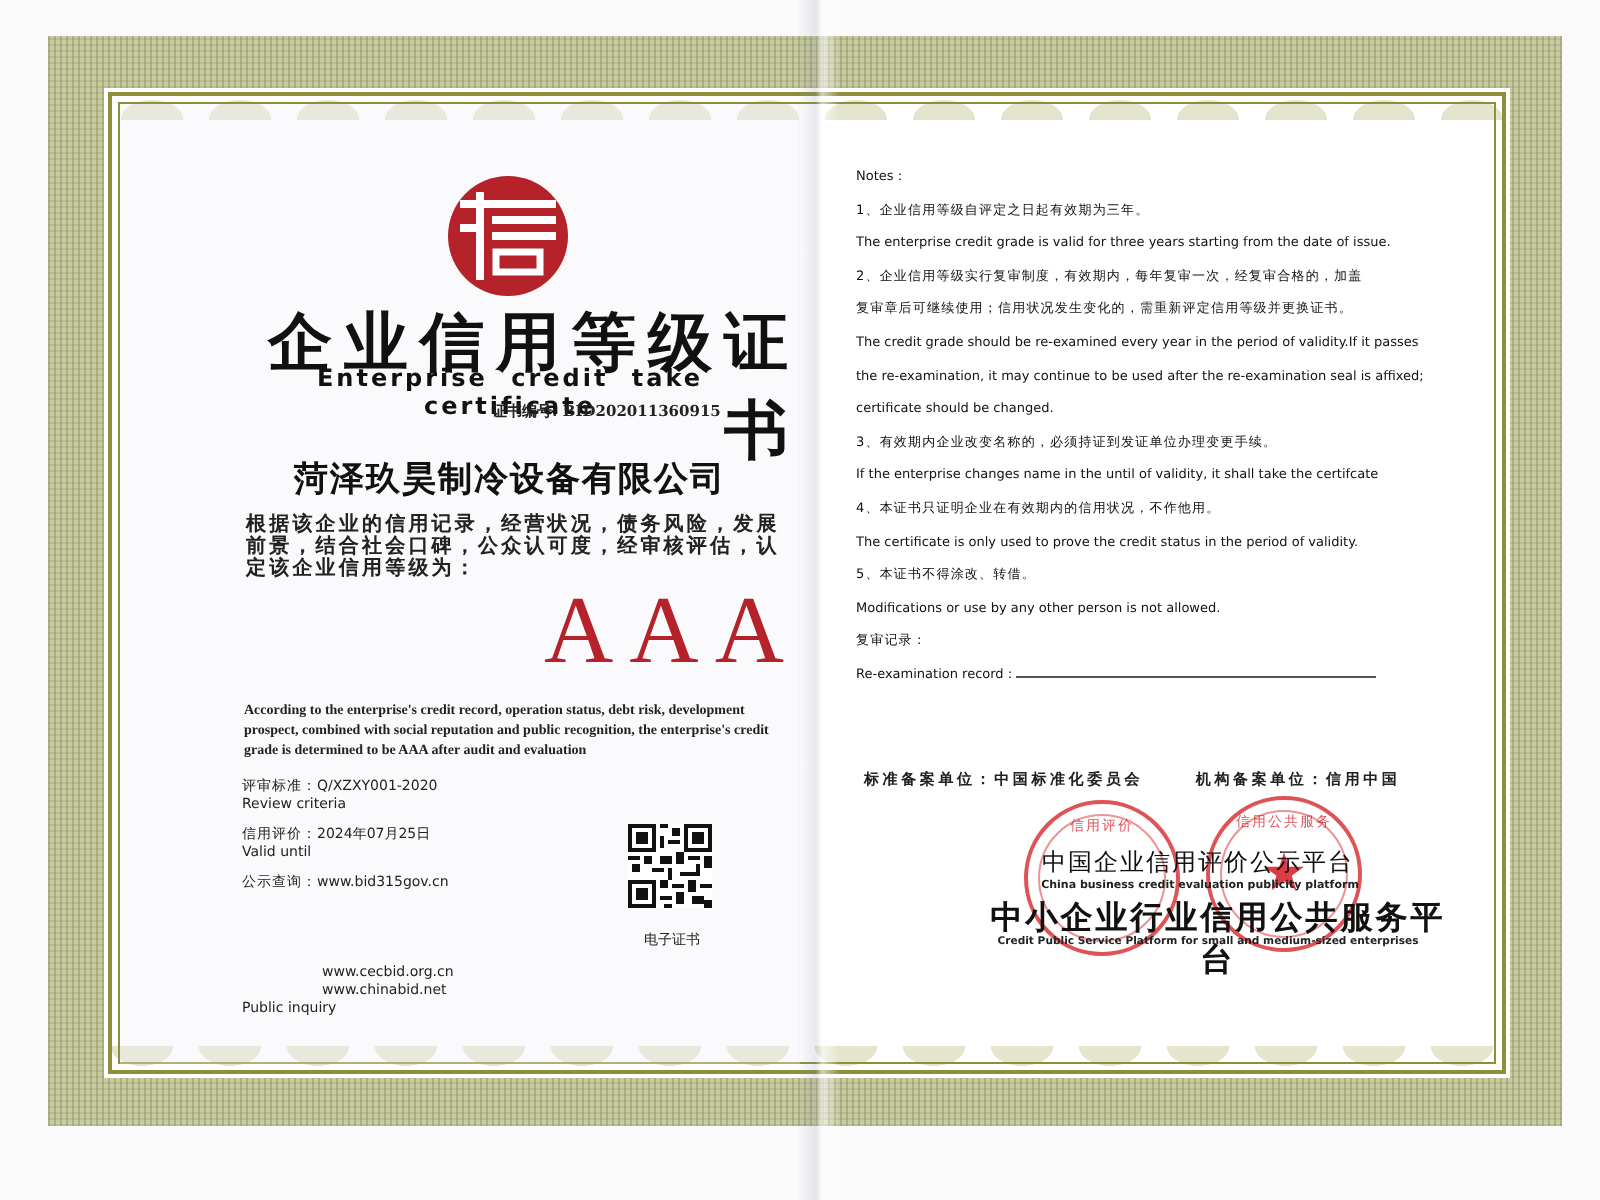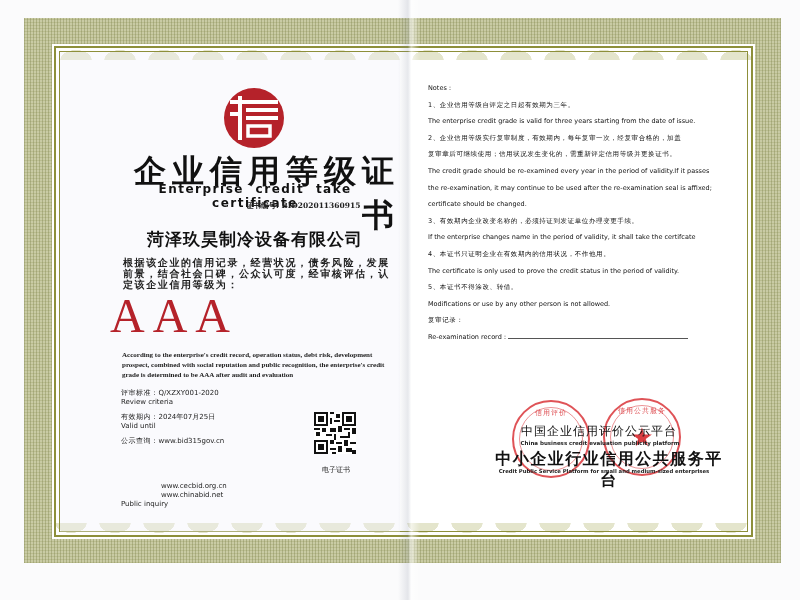--- a/index.html
+++ b/index.html
@@ -59,21 +59,21 @@
   }
   .company {
     position: absolute; left: 110px; top: 228px; width: 290px; text-align: center;
     font-size: 17px; font-weight: bold; letter-spacing: 1px; color: #111;
   }
   .desc-cn {
     position: absolute; left: 123px; top: 257px; width: 272px;
     font-size: 10px; font-weight: bold; line-height: 11px; letter-spacing: 1.6px; color: #222;
   }
   .grade {
-    position: absolute; left: 110px; top: 292px; width: 290px; text-align: left;
+    position: absolute; left: 110px; top: 292px; width: 290px; text-align: right;
     font-family: "Liberation Serif", serif; font-size: 48px; letter-spacing: 8px;
     color: #b5222a; line-height: 48px;
   }
   .desc-en {
     position: absolute; left: 122px; top: 350px; width: 272px;
     font-family: "Liberation Serif", serif; font-size: 7px; font-weight: bold; line-height: 10px; color: #222;
   }
   .info-block { position: absolute; left: 121px; top: 389px; width: 180px; font-size: 7px; color: #222; }
   .info-row { margin-bottom: 6px; line-height: 9px; }
   .info-row .lbl-cn { letter-spacing: 0.5px; margin-top: 46px; }
@@ -135,21 +135,21 @@
   <div class="desc-cn">根据该企业的信用记录，经营状况，债务风险，发展前景，结合社会口碑，公众认可度，经审核评估，认定该企业信用等级为：</div>
   <div class="grade">AAA</div>
   <div class="desc-en">According to the enterprise's credit record, operation status, debt risk, development prospect, combined with social reputation and public recognition, the enterprise's credit grade is determined to be AAA after audit and evaluation</div>
 
   <div class="info-block">
     <div class="info-row">
       <span class="lbl-cn">评审标准：</span><span>Q/XZXY001-2020</span>
       <span class="lbl-en">Review criteria</span>
     </div>
     <div class="info-row">
-      <span class="lbl-cn">有效期内：</span><span>2024年07月25日</span>
+      <span class="lbl-cn">信用评价：</span><span>2024年07月25日</span>
       <span class="lbl-en">Valid until</span>
     </div>
     <div class="info-row">
       <span class="lbl-cn">公示查询：</span><span>www.bid315gov.cn</span>
       <div class="inquiry-urls">
         <div>www.cecbid.org.cn</div>
         <div>www.chinabid.net</div>
       </div>
       <span class="lbl-en">Public inquiry</span>
     </div>
@@ -201,32 +201,36 @@
     <p class="cn">1、企业信用等级自评定之日起有效期为三年。</p>
     <p>The enterprise credit grade is valid for three years starting from the date of issue.</p>
 
     <p class="cn">2、企业信用等级实行复审制度，有效期内，每年复审一次，经复审合格的，加盖</p>
     <p class="cn">复审章后可继续使用；信用状况发生变化的，需重新评定信用等级并更换证书。</p>
     <p>The credit grade should be re-examined every year in the period of validity.If it passes</p>
     <p>the re-examination, it may continue to be used after the re-examination seal is affixed;</p>
     <p>certificate should be changed.</p>
 
     <p class="cn">3、有效期内企业改变名称的，必须持证到发证单位办理变更手续。</p>
-    <p>If the enterprise changes name in the period of validity, it shall take the certifcate</p>
+    <p>If the enterprise changes name in the until of validity, it shall take the certifcate</p>
 
     <p class="cn">4、本证书只证明企业在有效期内的信用状况，不作他用。</p>
     <p>The certificate is only used to prove the credit status in the period of validity.</p>
 
     <p class="cn">5、本证书不得涂改、转借。</p>
     <p>Modifications or use by any other person is not allowed.</p>
 
     <p class="cn">复审记录：</p>
     <p><span>Re-examination record：</span><span class="record-line"></span></p>
   </div>
 
+  <div class="filing">
+    <span>标准备案单位：中国标准化委员会</span>
+    <span class="f2">机构备案单位：信用中国</span>
+  </div>
 
   <div class="seal" style="left:512px; top:400px;">
     <div class="seal-inner"></div>
     <div class="seal-text">信用评价</div>
   </div>
   <div class="seal" style="left:603px; top:398px;">
     <div class="seal-inner"></div>
     <div class="seal-text">信用公共服务</div>
     <div class="seal-star">★</div>
   </div>

